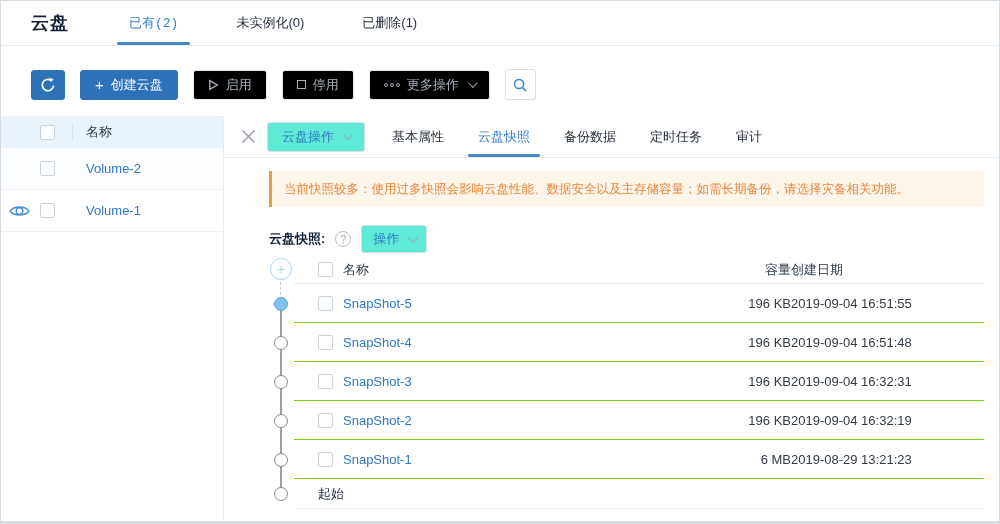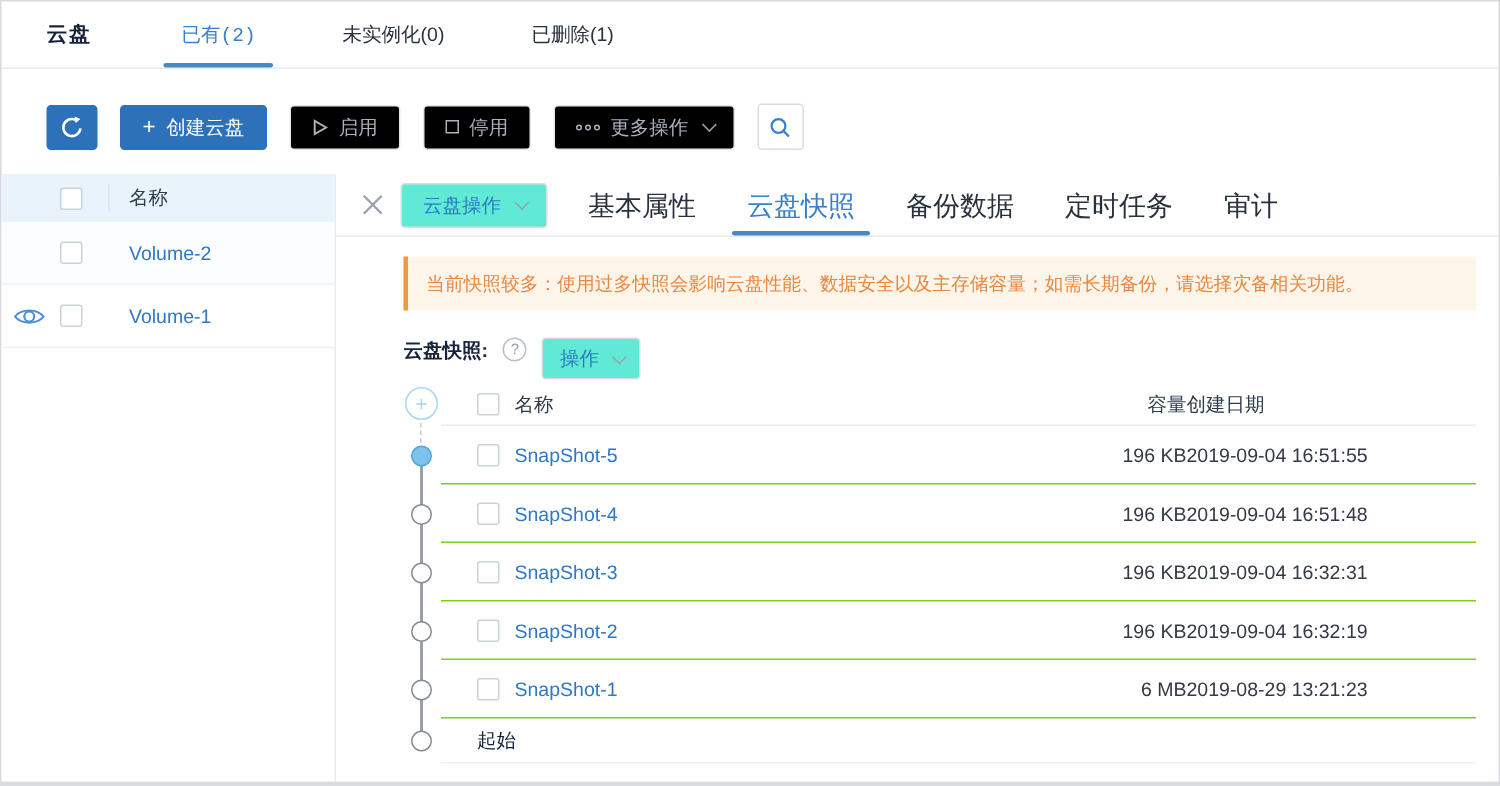--- a/index.html
+++ b/index.html
@@ -17,21 +17,21 @@
   html,body{margin:0;padding:0;background:#fff;}
   .app{
     position:relative;width:1000px;height:524px;box-sizing:border-box;
     border:1px solid #d6d9dd;border-bottom:3px solid #d9dcdf;
     background:#fff;overflow:hidden;
     font-family:"Liberation Sans","DejaVu Sans",sans-serif;
     -webkit-font-smoothing:antialiased;
   }
   
   .header{height:44px;border-bottom:1px solid var(--border-light);display:flex;align-items:stretch;}
-  .page-title{font-size:14px;font-weight:700;color:#17233d;margin-left:30px;align-self:center;letter-spacing:1px;}
+  .page-title{font-size:18px;font-weight:700;color:#17233d;margin-left:30px;align-self:center;letter-spacing:1px;}
   .main-tabs{display:flex;margin-left:50px;}
   .main-tab{position:relative;display:flex;align-items:center;padding:0 10px;margin-right:38px;font-size:13px;color:#27313e;cursor:pointer;}
   .main-tab.active{color:var(--tab-blue);font-family:Liberation Mono, monospace;}
   .main-tab.active::after{content:"";position:absolute;left:-2px;right:-2px;bottom:0;height:3px;border-radius:1.5px;background:var(--tab-underline);}
   
   .toolbar{display:flex;align-items:center;gap:15px;padding:23px 0 0 30px;}
   .btn{box-sizing:border-box;height:30px;display:inline-flex;align-items:center;justify-content:center;gap:7px;
        border-radius:3px;font-size:13px;font-family:inherit;border:1px solid transparent;cursor:pointer;padding:0 14px;background:none;}
   .btn.blue{background:var(--primary-blue);color:#fff;border-color:var(--primary-blue);}
   .btn.icon-only{width:34px;padding:0;}
@@ -55,26 +55,26 @@
   .lp-row .checkbox{margin-left:39px;}
   .lp-row .link{margin-left:31px;}
   .checkbox{width:15px;height:15px;border:1px solid #c9d3dc;border-radius:2px;background:#fff;box-sizing:border-box;display:inline-block;flex:none;cursor:pointer;}
   .link{color:var(--link-blue);font-size:13px;cursor:pointer;}
   
   .detail-panel{position:absolute;top:115px;left:223px;right:0;bottom:0;background:#fff;}
   .dp-header{height:42px;display:flex;align-items:center;border-bottom:1px solid var(--border-light);padding-left:17px;box-sizing:border-box;}
   .close-x{display:flex;cursor:pointer;}
   .dp-actions{margin-left:11px;}
   .dp-tabs{display:flex;margin-left:10px;align-self:stretch;}
-  .dp-tab{position:relative;display:flex;align-items:center;padding:0 10px;margin:0 7px;font-size:18px;color:#27313e;cursor:pointer;}
+  .dp-tab{position:relative;display:flex;align-items:center;padding:0 10px;margin:0 7px;font-size:13px;color:#27313e;cursor:pointer;}
   .dp-tab.active{color:var(--tab-blue);}
   .dp-tab.active::after{content:"";position:absolute;left:0;right:0;bottom:0;height:3px;border-radius:1.5px;background:var(--tab-underline);}
   .warning{margin:13px 15px 0 45px;height:36px;background:var(--warn-bg);border-left:3px solid var(--warn-border);
            display:flex;align-items:center;padding:0 12px;font-size:12.5px;color:var(--warn-text);box-sizing:border-box;white-space:nowrap;overflow:hidden;}
-  .section-row{display:flex;margin:18px 0 0 45px;gap:10px;height:28px;}
+  .section-row{display:flex;align-items:center;margin:18px 0 0 45px;gap:10px;height:28px;}
   .section-label{font-size:13px;font-weight:700;color:#17233d;}
   .help-icon{width:16px;height:16px;border:1px solid #b9c0c8;border-radius:50%;color:#9aa3ad;font-size:10px;
              display:inline-flex;align-items:center;justify-content:center;box-sizing:border-box;cursor:pointer;}
   .btn.small{height:28px;padding:12px 11px;}
   
   .snapshot-area{position:relative;margin:3px 15px 0 45px;}
   .t-header,.t-row,.origin-row{margin-left:25px;padding-left:24px;display:flex;align-items:center;box-sizing:border-box;font-size:13px;}
   .t-header{height:28px;border-bottom:1px solid #e9edf1;color:#2c3a4a;}
   .t-row{height:39px;border-bottom:1px solid #84cc16;color:#333a45;}
   .origin-row{height:30px;border-bottom:1px solid #eef1f5;color:#17233d;}

